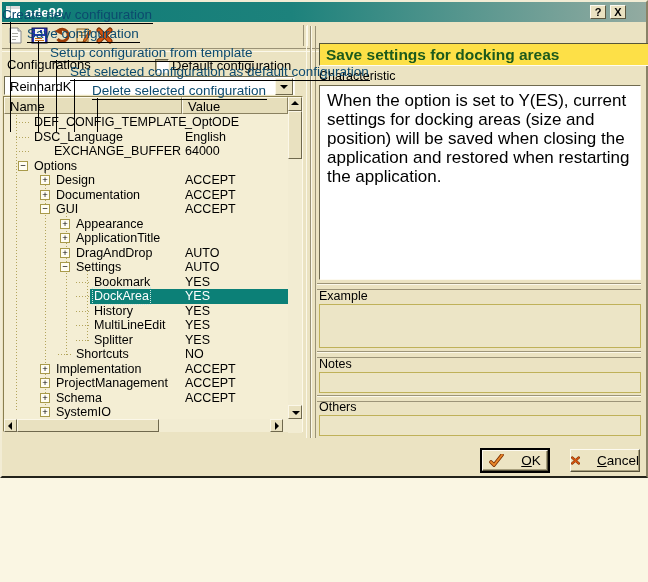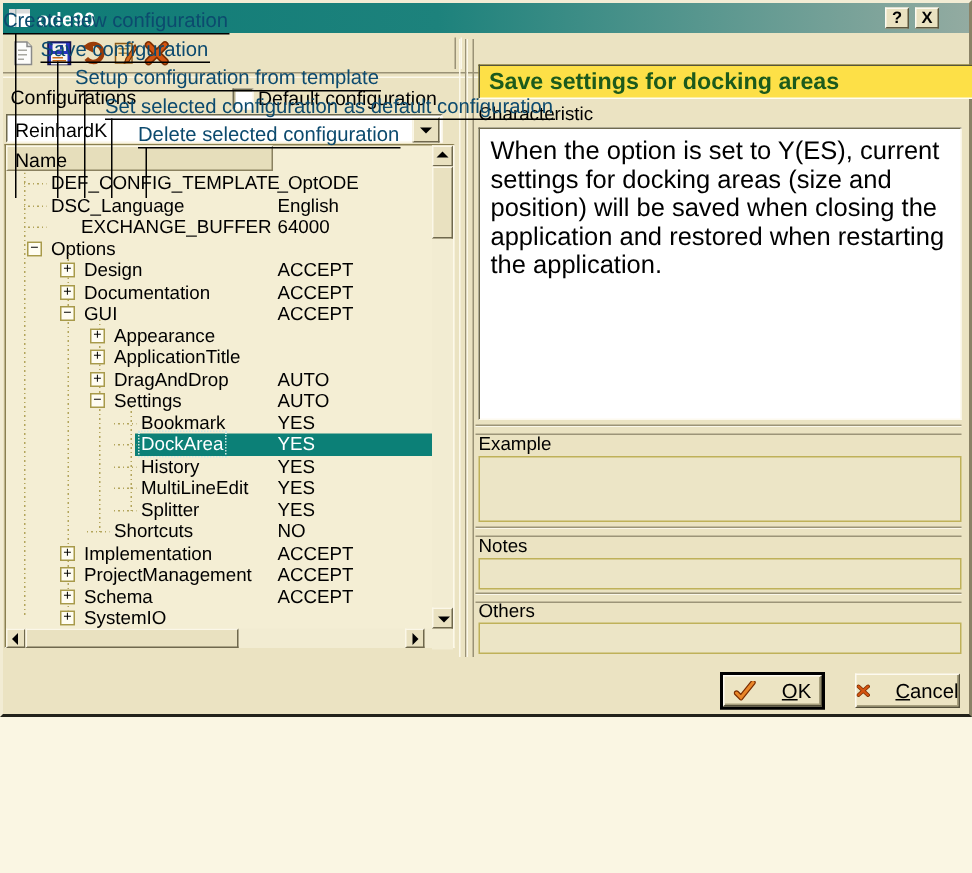--- a/index.html
+++ b/index.html
@@ -213,20 +213,21 @@
   <div class="combo">
     <span class="combo-text">ReinhardK</span>
     <span class="combo-arrow">
         <span class="tri-d"></span>
       </span>
   </div>
 
   <div class="tree-panel">
     <div class="tree-header">
       <span class="hcell hc-name">Name</span>
+      <span class="hcell hc-value">Value</span>
     </div>
     <div class="tree-body" id="tree-body">
         <div class="trow">
           <span class="conn" style="left: 12px;"></span>
           <span class="tname" style="left: 30px;">DEF_CONFIG_TEMPLATE</span>
           <span class="tval">_OptODE</span>
         </div>
         <div class="trow">
           <span class="conn" style="left: 12px;"></span>
           <span class="tname" style="left: 30px;">DSC_Language</span>

